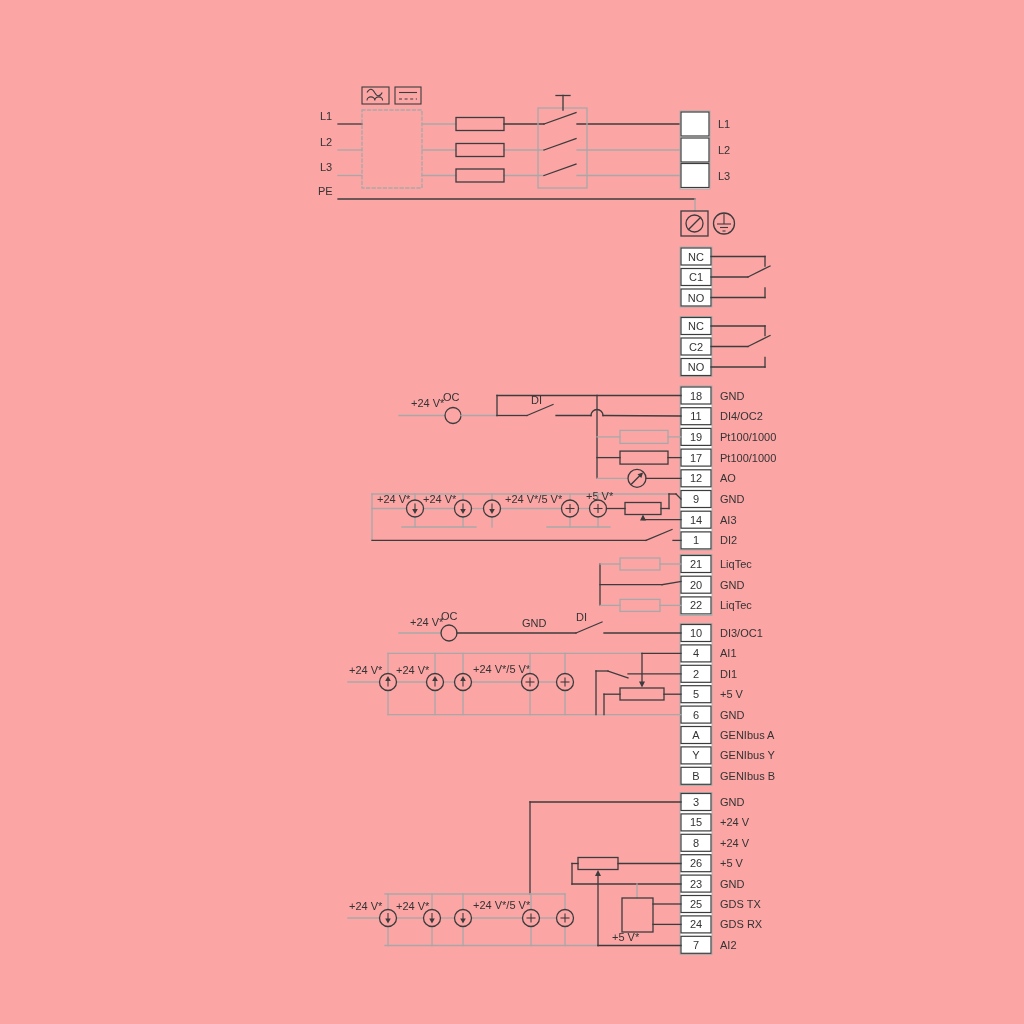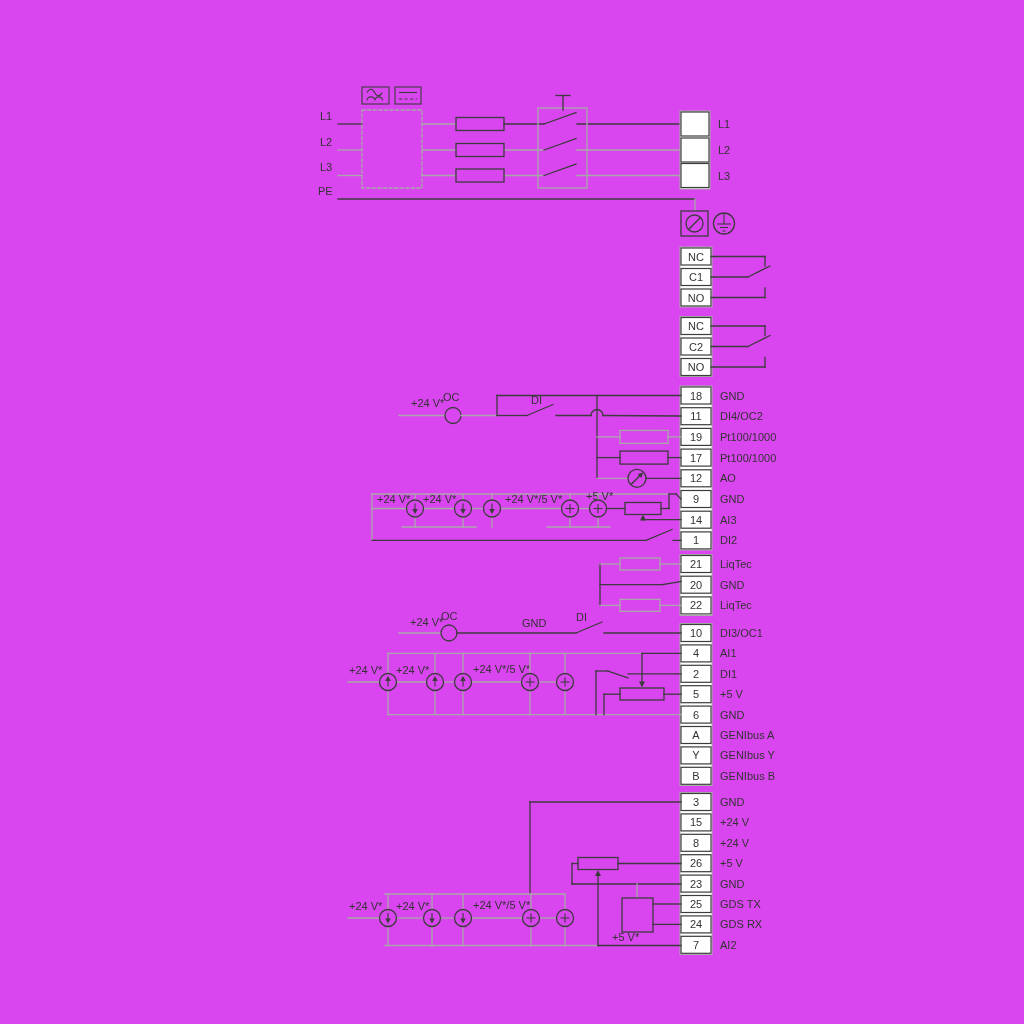--- a/index.html
+++ b/index.html
@@ -1,16 +1,16 @@
 <!DOCTYPE html>
 <html><head>
 <meta charset="utf-8">
 <style>
   html,body{margin:0;padding:0;background:#ffffff;}
-  .stage{position:relative;width:1024px;height:1024px;background:#d946ef;overflow:hidden;}
+  .stage{position:relative;width:1024px;height:1024px;background:#fca5a5;overflow:hidden;}
   svg{display:block;}
   text{font-family:"Liberation Sans","DejaVu Sans",sans-serif;font-size:11px;fill:#333333;}
   .num{text-anchor:middle;}
   .k{stroke:#3c3c3c;stroke-width:1.3;fill:none;stroke-linecap:square;}
   .g{stroke:#a8a8a8;stroke-width:1.3;fill:none;stroke-linecap:square;}
   .kt{stroke:#3c3c3c;stroke-width:1.1;fill:none;}
   .dash{stroke-dasharray:3,2.6;}
   .cell{fill:#ffffff;stroke:#3c3c3c;stroke-width:1.2;}
   .back{fill:#ffffff;stroke:#ababab;stroke-width:1;}
   .sym{fill:#3c3c3c;stroke:none;}

